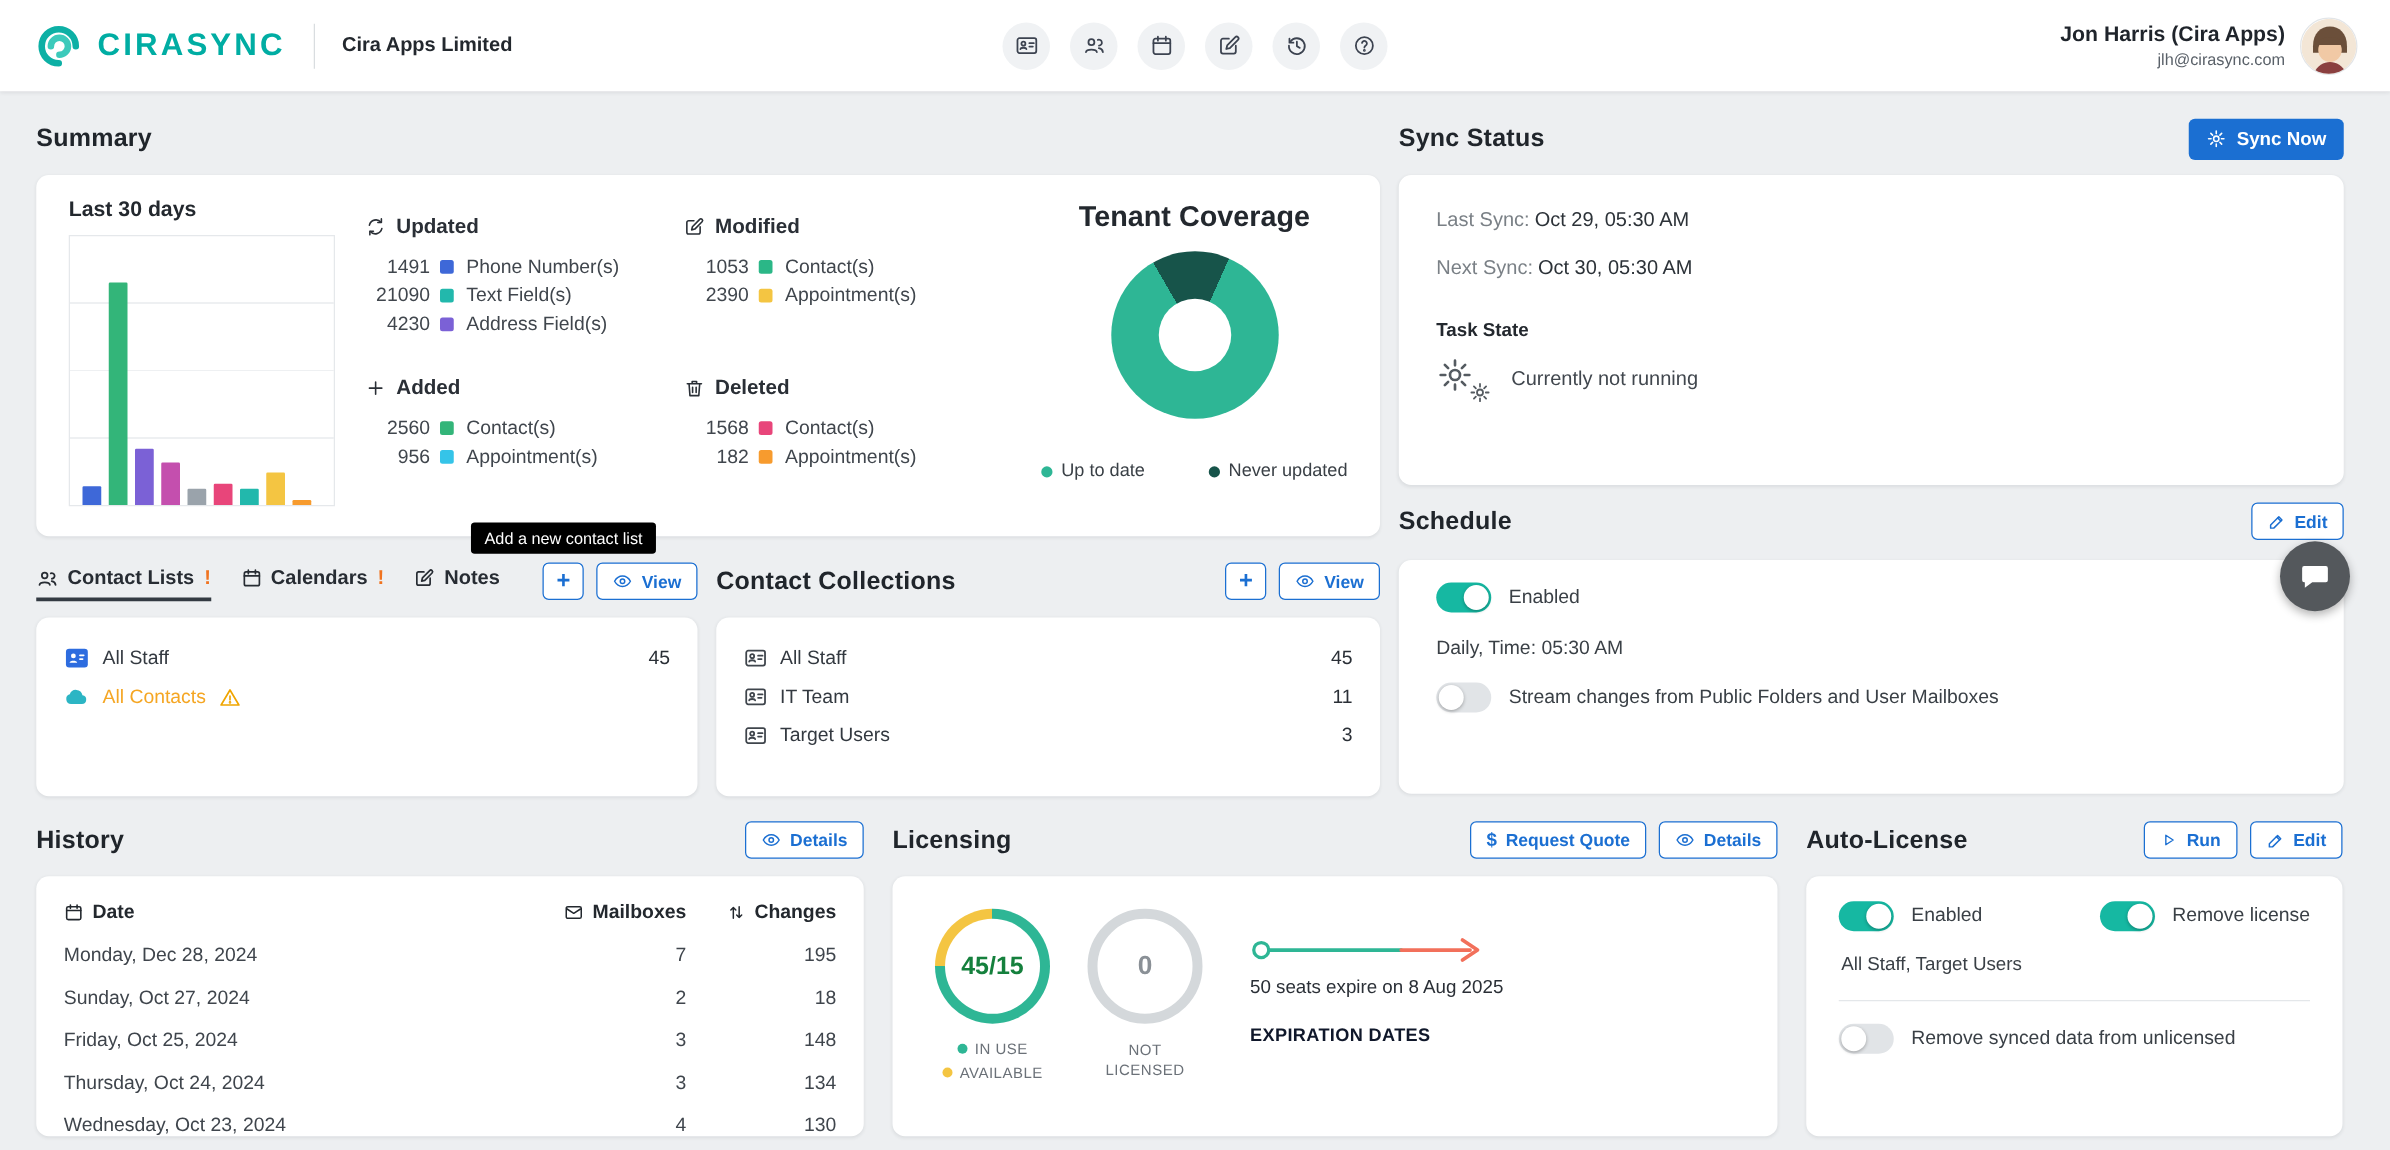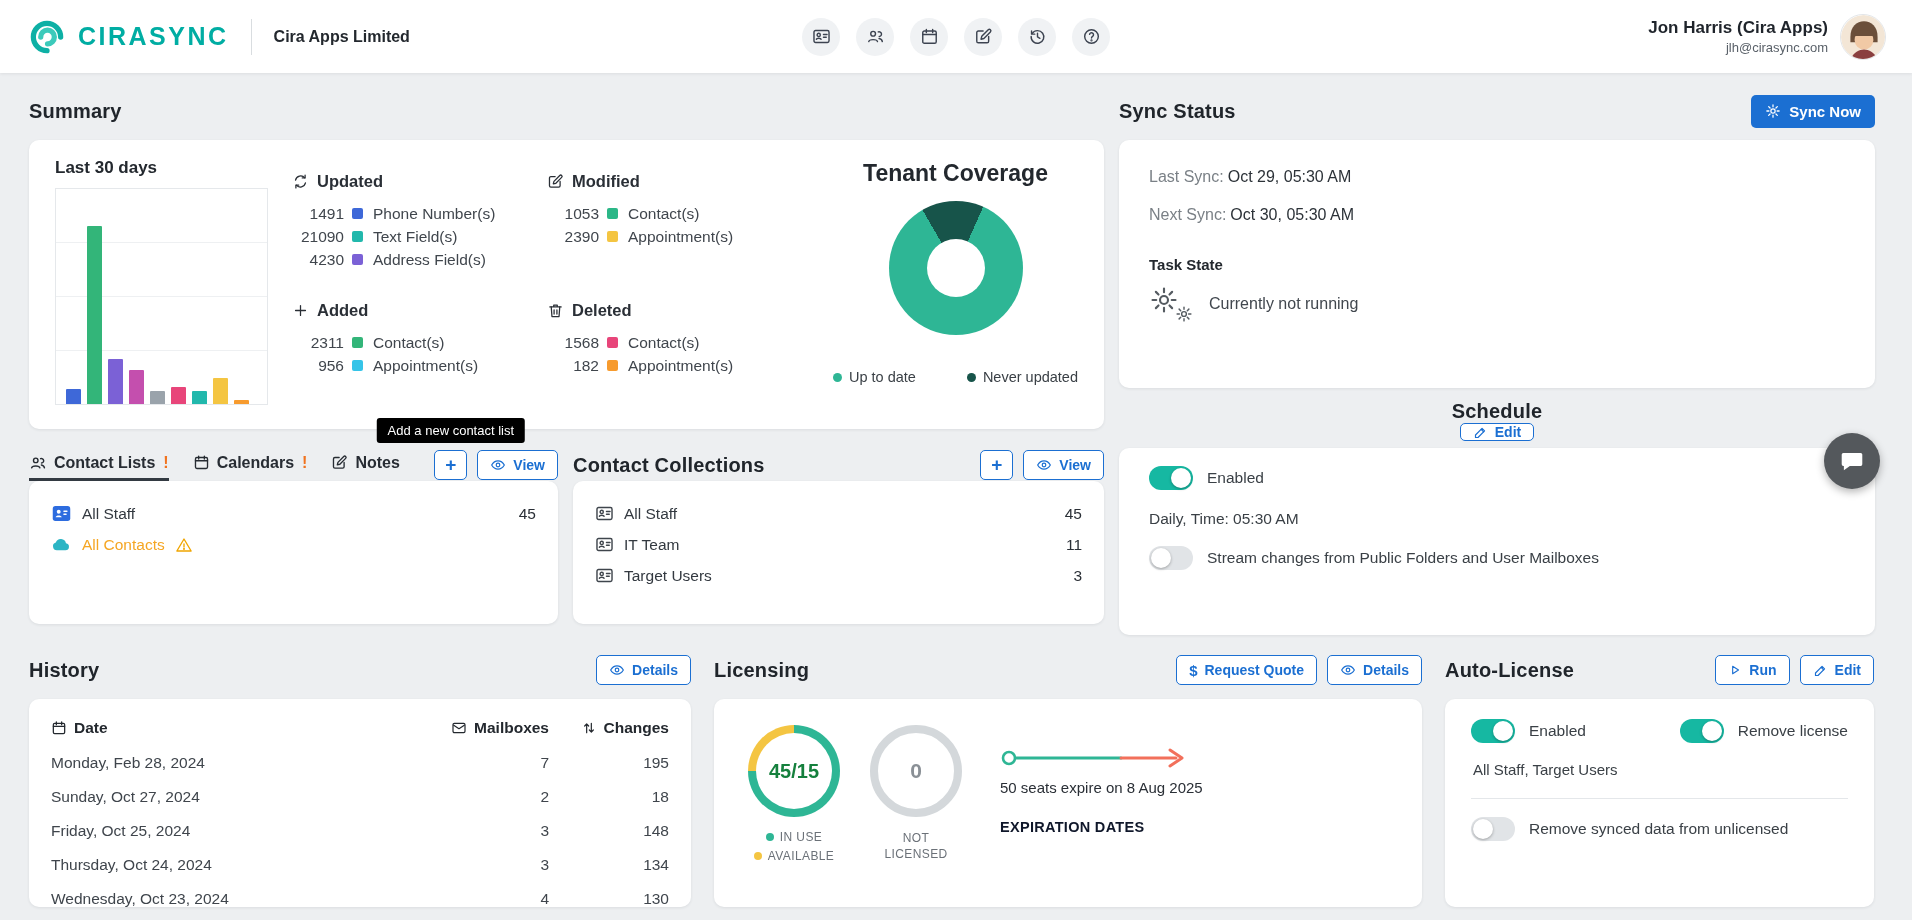--- a/index.html
+++ b/index.html
@@ -64,38 +64,38 @@
   .kv { font-size:16px; margin-bottom:20px; }
   .kv .k { color:#7a8086; }
   .kv .v { color:#2c3238; margin-left:4px; }
   .kv2 { margin-bottom:32px; }
   .task-label { font-size:15px; font-weight:700; color:#23282e; margin-bottom:12px; }
   .task-row { display:flex; align-items:center; gap:16px; color:#41474e; font-size:16px; }
   .gears { position:relative; width:44px; height:38px; color:#555b61; }
   .gear-sm { position:absolute; right:0; bottom:0; }
 
   
-  .sched-head { margin-top:12px; height:34px; display:flex; align-items:center; justify-content:space-between;flex-direction:column; }
+  .sched-head { margin-top:12px; height:34px; display:flex; align-items:center; justify-content:space-between; }
   .sched-card { margin-top:14px; height:187px; padding:18px 30px; }
   .toggle-row { display:flex; align-items:center; gap:14px; font-size:15.5px; color:#3a4046; }
   .sched-daily { margin:20px 0 18px; font-size:15.5px; color:#3a4046; }
 
   
   .sub-cols { margin-top:20px; display:flex; gap:15px; }
   .sub-col-a { width:529px; flex:none; }
   .sub-col-b { width:531px; flex:none; }
   .sub-head { height:32px; display:flex; align-items:center; }
   .tabs { display:flex; gap:24px; align-items:center; height:100%; }
   .tab { display:flex; align-items:center; gap:7px; font-weight:700; font-size:16px; color:#272c33; cursor:pointer; height:100%; padding-bottom:2px; border-bottom:3px solid transparent; }
   .tab.active { border-bottom-color:#333a42; }
   .alert { color:#f0731f; font-weight:800; margin-left:1px; }
   .head-actions { margin-left:auto; display:flex; gap:10px; align-items:center; }
   .plus-wrap { position:relative; }
   .tooltip { position:absolute; bottom:calc(100% + 7px); left:50%; transform:translateX(-50%); background:#000000; color:#fff; font-size:13px; padding:5px 11px; border-radius:3px; white-space:nowrap; }
-  .list-card { height:143px; padding:17px 22px; }
+  .list-card { margin-top:13px; height:143px; padding:17px 22px; }
   .list-row { display:flex; align-items:center; gap:10px; height:31px; font-size:15.5px; color:#333940; cursor:pointer; }
   .list-count { margin-left:auto; color:#2a2f36; }
   .orange-label { color:#f5a623; }
 
   
   .bottom { margin-top:18px; display:flex; gap:23px; }
   .b-col-1 { width:662px; flex:none; } .b-col-2 { width:708px; flex:none; } .b-col-3 { width:429px; flex:none; }
   .b-head { height:34px; display:flex; align-items:center; justify-content:space-between; margin-bottom:12px; }
   .b-actions { display:flex; gap:10px; }
   .b-card { height:208px; }
@@ -301,21 +301,21 @@
           <div>
             <div class="grp-head">
               <span>
                   <svg width="17" height="17" viewBox="0 0 24 24" fill="none" stroke="currentColor" stroke-width="1.8" stroke-linecap="round">
                     <path d="M12 5v14M5 12h14"></path>
                   </svg>
                 </span>
               <span>Added</span>
             </div>
             <div class="stat-row">
-                <span class="stat-num">2311</span>
+                <span class="stat-num">2560</span>
                 <span class="sq" style="background: rgb(51, 181, 121);"></span>
                 <span>Contact(s)</span>
               </div>
             <div class="stat-row">
                 <span class="stat-num">956</span>
                 <span class="sq" style="background: rgb(53, 196, 232);"></span>
                 <span>Appointment(s)</span>
               </div>
           </div>
 
@@ -608,21 +608,21 @@
             <span>
                 <svg width="16" height="16" viewBox="0 0 24 24" fill="none" stroke="currentColor" stroke-width="1.8" stroke-linecap="round" stroke-linejoin="round">
                   <path d="M8.5 19V6M8.5 6L5.5 9M8.5 6l3 3"></path>
                   <path d="M15.5 5v13M15.5 18l-3-3M15.5 18l3-3"></path>
                 </svg>
               </span>
             <span>Changes</span>
           </span>
         </div>
         <div class="h-row">
-            <span>Monday, Feb 28, 2024</span>
+            <span>Monday, Dec 28, 2024</span>
             <span class="num">7</span>
             <span class="num">195</span>
           </div>
         <div class="h-row">
             <span>Sunday, Oct 27, 2024</span>
             <span class="num">2</span>
             <span class="num">18</span>
           </div>
         <div class="h-row">
             <span>Friday, Oct 25, 2024</span>

